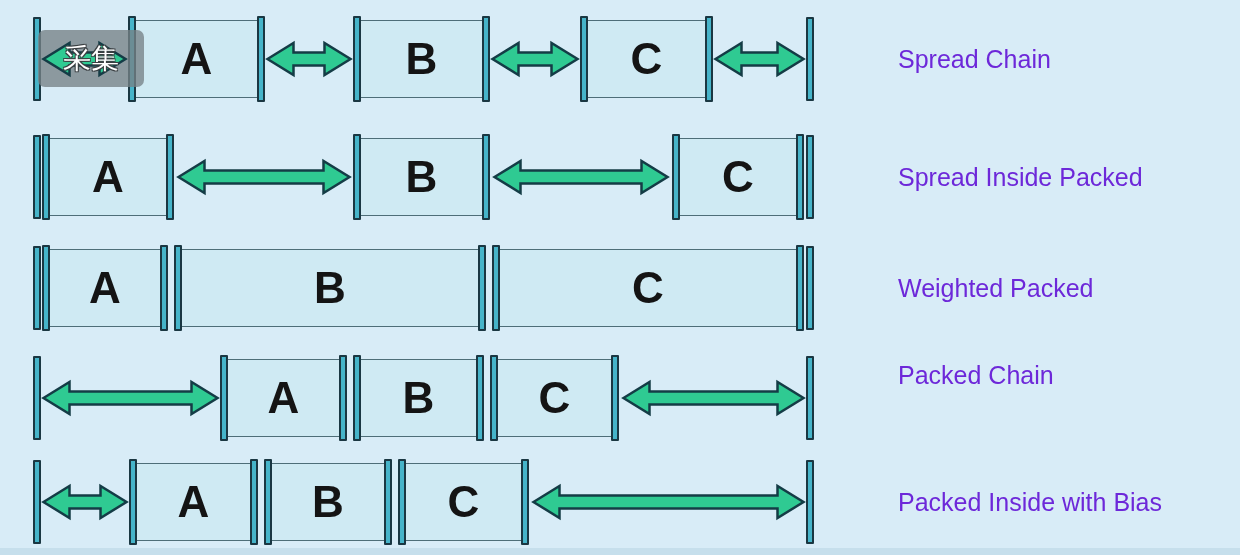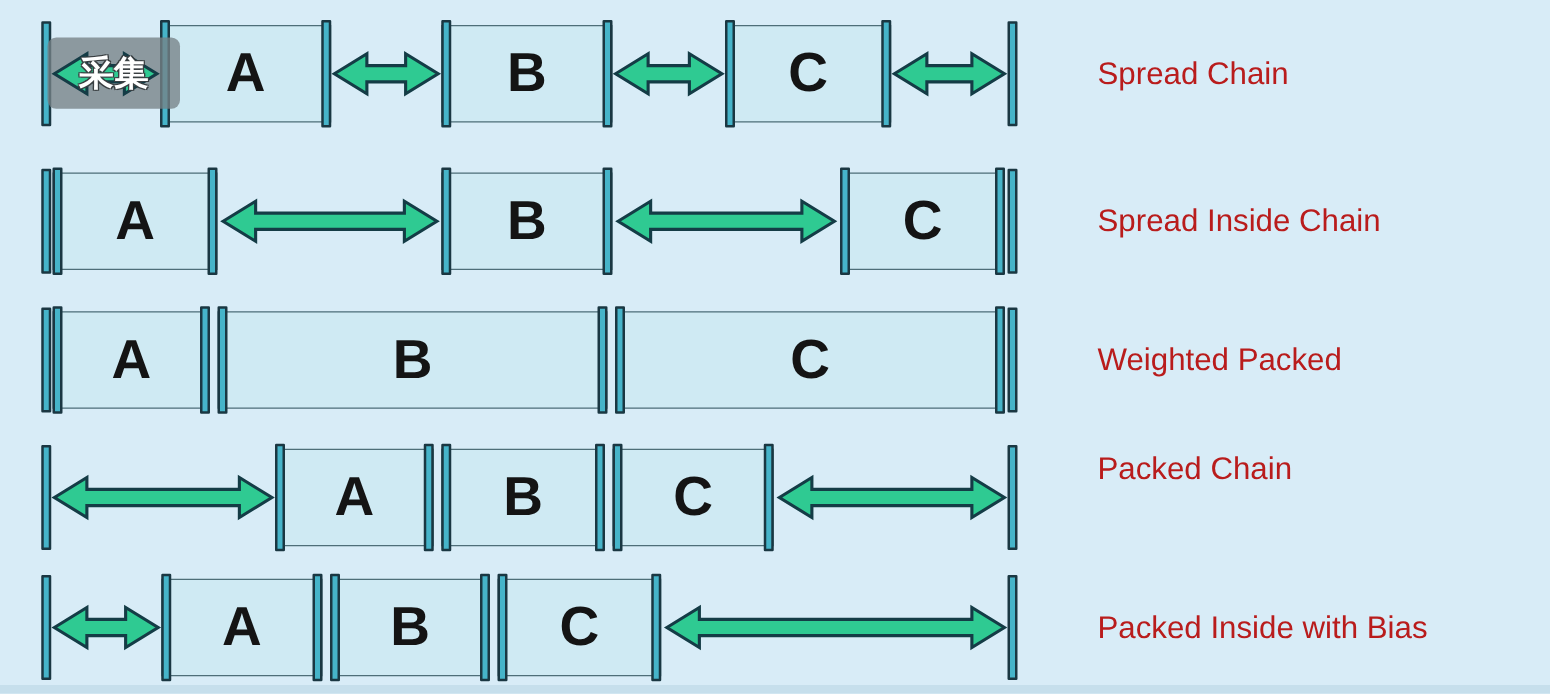--- a/index.html
+++ b/index.html
@@ -38,34 +38,35 @@
   .bar{
     position:absolute;top:-5px;bottom:-5px;width:8px;
     background:#46b4c9;border:2px solid #1a3742;border-radius:1px;
     box-sizing:border-box;
   }
   .bar.l{left:-1px;}
   .bar.r{right:-1px;}
   .arrow{position:absolute;z-index:2;}
   .caption{
     position:absolute;
-    font-size:25px;color:#b91c1c;
+    font-size:25px;color:#6d28d9;
     line-height:30px;white-space:nowrap;
     z-index:1;
+    margin-left:20px;
   }
   .badge-bg{
     position:absolute;left:38px;top:30px;width:106px;height:57px;
     background:rgba(118,129,135,0.78);
     border-radius:7px;
     z-index:1;
   }
   .badge-text{
     position:absolute;left:38px;top:30px;width:106px;height:57px;
     display:flex;align-items:center;justify-content:center;
-    color:#ffffff;font-size:28px;font-weight:bold;
+    color:#ffffff;font-size:28px;font-weight:normal;
     text-shadow:-1px -1px 0 #3a3f42,1px -1px 0 #3a3f42,-1px 1px 0 #3a3f42,1px 1px 0 #3a3f42;
     z-index:3;
     cursor:pointer;
   }
   .bottom-strip{
     position:absolute;left:0;top:548px;width:1240px;height:7px;
     background:#c6dfec;z-index:0;
   }
 </style>
 </head>
@@ -125,21 +126,21 @@
     </div>
     <svg class="arrow" style="left:492px;top:155px" width="178" height="44" viewBox="0 0 178 44">
         <polygon points="2.5,22 28.5,6 28.5,15.5 149.5,15.5 149.5,6 175.5,22 149.5,38 149.5,28.5 28.5,28.5 28.5,38" fill="#2fca92" stroke="#143c46" stroke-width="2.5" stroke-linejoin="miter"></polygon>
       </svg>
     <div class="wbox" style="left:672px;top:138px;width:132px">
       <span class="bar l"></span>
       <span class="letter">C</span>
       <span class="bar r"></span>
     </div>
     <div class="anchor" style="left:806px;top:135px"></div>
-    <div class="caption" style="left:878px;top:162px">Spread Inside Chain</div>
+    <div class="caption" style="left:878px;top:162px">Spread Inside Packed</div>
   </div>
 
   <div>
     <div class="anchor" style="left:33px;top:246px"></div>
     <div class="wbox" style="left:42px;top:249px;width:126px">
       <span class="bar l"></span>
       <span class="letter">A</span>
       <span class="bar r"></span>
     </div>
     <div class="wbox" style="left:174px;top:249px;width:312px">

